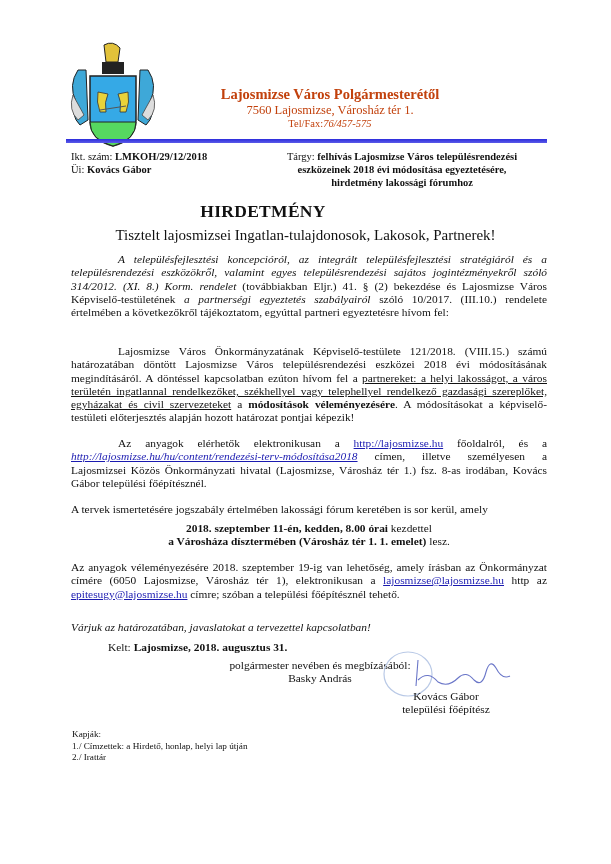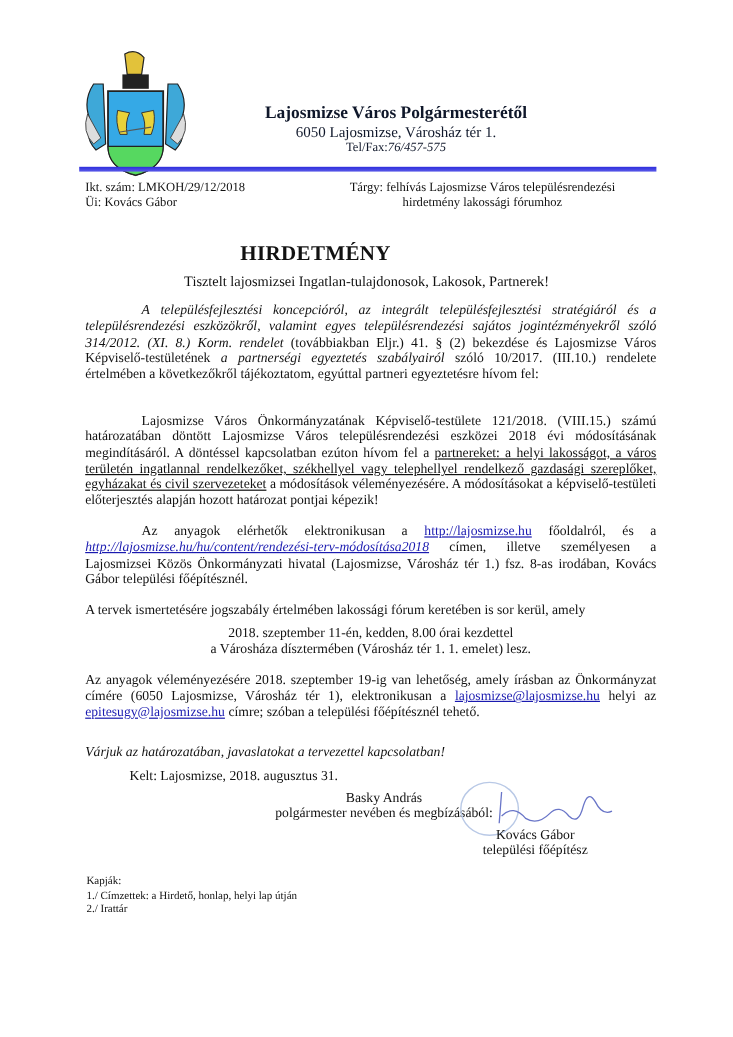--- a/index.html
+++ b/index.html
@@ -1,32 +1,32 @@
 <!DOCTYPE html>
 <html><head>
 <meta charset="utf-8">
 <style>
   html, body { margin: 0; padding: 0; background: #ffffff; }
   body { width: 611px; height: 864px; position: relative; overflow: hidden;
          font-family: "Liberation Serif", "DejaVu Serif", serif; color: #111; }
   .crest { position: absolute; left: 68px; top: 40px; width: 90px; height: 110px; }
-  .hdr { position: absolute; left: 200px; top: 86px; width: 260px; text-align: center; color: #0f172a; }
+  .hdr { position: absolute; left: 200px; top: 86px; width: 260px; text-align: center; color: #c2410c; }
   .hdr .title { font-weight: bold; font-size: 14.5px; line-height: 17px; }
   .hdr .addr { font-size: 12.5px; line-height: 14px; }
   .hdr .tel { font-size: 10.5px; line-height: 13px; }
   .hdr .tel i { font-style: italic; }
   .hdr .mail { font-size: 10.5px; line-height: 13px; font-style: italic; }
   .rule { position: absolute; left: 66px; top: 139px; width: 481px; height: 4px;
           background: linear-gradient(#2c2cdc, #5a5ae8); }
   .meta-left { position: absolute; left: 71px; top: 150px; font-size: 10.5px; line-height: 13px; }
   .meta-right { position: absolute; right: 64px; top: 150px; width: 290px; text-align: center; font-size: 10.5px; line-height: 13px; }
-  b { font-weight: normal; }
+  b { font-weight: bold; }
   .heading { position: absolute; left: 0; width: 526px; top: 201px; text-align: center;
              font-weight: bold; font-size: 17.5px; letter-spacing: 0.3px; }
-  .greet { position: absolute; left: 0; width: 611px; top: 227px; text-align: center; font-size: 12px; }
+  .greet { position: absolute; left: 0; width: 611px; top: 227px; text-align: center; font-size: 15px; }
   .para { position: absolute; left: 71px; width: 476px; font-size: 11.4px; line-height: 13.3px;
           text-align: justify; }
   .ind { text-indent: 47px; }
   .it { font-style: italic; }
   .u { text-decoration: underline; }
   a.lnk { color: #1a1ab0; text-decoration: underline; margin-top: 18px; }
   .center { text-align: center; }
   .sig-left { position: absolute; left: 200px; width: 240px; top: 659px; }
   .sig-right { position: absolute; left: 391px; width: 110px; top: 690px; text-align: center; font-size: 11.4px; line-height: 13.3px; }
   .sig-scribble { position: absolute; left: 378px; top: 650px; width: 140px; height: 48px; }
@@ -44,61 +44,62 @@
   <rect x="34" y="22" width="22" height="12" fill="#222"></rect>
   <path d="M22 36 L68 36 L68 80 Q68 100 45 106 Q22 100 22 80 Z" fill="#35a9e6" stroke="#222" stroke-width="1.5"></path>
   <path d="M22 82 L68 82 Q68 100 45 106 Q22 100 22 82 Z" fill="#56d860" stroke="#222" stroke-width="1"></path>
   <path d="M30 52 Q28 62 32 72 L38 72 Q36 62 40 54 Z" fill="#e8d23a" stroke="#333" stroke-width="0.8"></path>
   <path d="M60 52 Q62 62 58 72 L52 72 Q54 62 50 54 Z" fill="#e8d23a" stroke="#333" stroke-width="0.8"></path>
   <line x1="32" y1="70" x2="58" y2="66" stroke="#555" stroke-width="1"></line>
 </svg>
 
 <div class="hdr">
   <div class="title">Lajosmizse Város Polgármesterétől</div>
-  <div class="addr">6050 Lajosmizse, Városház tér 1.</div>
+  <div class="addr">7560 Lajosmizse, Városház tér 1.</div>
   <div class="tel"><span>Tel/Fax:</span><i>76/457-575</i></div>
 </div>
 
 <div class="rule"></div>
 
 <div class="meta-left">
   <div><span>Ikt. szám: </span><b>LMKOH/29/12/2018</b></div>
   <div><span>Üi: </span><b>Kovács Gábor</b></div>
 </div>
 
 <div class="meta-right">
   <div><span>Tárgy: </span><b>felhívás Lajosmizse Város településrendezési</b></div>
+  <div><b>eszközeinek 2018 évi módosítása egyeztetésére,</b></div>
   <div><b>hirdetmény lakossági fórumhoz</b></div>
 </div>
 
 <div class="heading">HIRDETMÉNY</div>
 <div class="greet">Tisztelt lajosmizsei Ingatlan-tulajdonosok, Lakosok, Partnerek!</div>
 
 <div class="para ind" style="top:253px"><span class="it">A településfejlesztési koncepcióról, az integrált településfejlesztési stratégiáról és a településrendezési eszközökről, valamint egyes településrendezési sajátos jogintézményekről szóló 314/2012. (XI. 8.) Korm. rendelet</span><span> (továbbiakban Eljr.) 41. § (2) bekezdése és Lajosmizse Város Képviselő-testületének </span><span class="it">a partnerségi egyeztetés szabályairól</span><span> szóló 10/2017. (III.10.) rendelete értelmében a következőkről tájékoztatom, egyúttal partneri egyeztetésre hívom fel:</span></div>
 
 <div class="para ind" style="top:345px"><span>Lajosmizse Város Önkormányzatának Képviselő-testülete 121/2018. (VIII.15.) számú határozatában döntött Lajosmizse Város településrendezési eszközei 2018 évi módosításának megindításáról. A döntéssel kapcsolatban ezúton hívom fel a </span><span class="u">partnereket: a helyi lakosságot, a város területén ingatlannal rendelkezőket, székhellyel vagy telephellyel rendelkező gazdasági szereplőket, egyházakat és civil szervezeteket</span><span> a </span><b>módosítások véleményezésére</b><span>. A módosításokat a képviselő-testületi előterjesztés alapján hozott határozat pontjai képezik!</span></div>
 
 <div class="para ind" style="top:437px"><span>Az anyagok elérhetők elektronikusan a </span><a class="lnk">http://lajosmizse.hu</a><span> főoldalról, és a </span><a class="lnk it">http://lajosmizse.hu/hu/content/rendezési-terv-módosítása2018</a><span> címen, illetve személyesen a Lajosmizsei Közös Önkormányzati hivatal (Lajosmizse, Városház tér 1.) fsz. 8-as irodában, Kovács Gábor települési főépítésznél.</span></div>
 
 <div class="para" style="top:503px">A tervek ismertetésére jogszabály értelmében lakossági fórum keretében is sor kerül, amely</div>
 
 <div class="para center" style="top:522px">
   <div><b>2018. szeptember 11-én, kedden, 8.00 órai</b><span> kezdettel</span></div>
   <div><b>a Városháza dísztermében (Városház tér 1. 1. emelet)</b><span> lesz.</span></div>
 </div>
 
-<div class="para" style="top:561px"><span>Az anyagok véleményezésére 2018. szeptember 19-ig van lehetőség, amely írásban az Önkormányzat címére (6050 Lajosmizse, Városház tér 1), elektronikusan a </span><a class="lnk">lajosmizse@lajosmizse.hu</a><span> helyi az </span><a class="lnk">epitesugy@lajosmizse.hu</a><span> címre; szóban a települési főépítésznél tehető.</span></div>
+<div class="para" style="top:561px"><span>Az anyagok véleményezésére 2018. szeptember 19-ig van lehetőség, amely írásban az Önkormányzat címére (6050 Lajosmizse, Városház tér 1), elektronikusan a </span><a class="lnk">lajosmizse@lajosmizse.hu</a><span> http az </span><a class="lnk">epitesugy@lajosmizse.hu</a><span> címre; szóban a települési főépítésznél tehető.</span></div>
 
 <div class="para it" style="top:621px">Várjuk az határozatában, javaslatokat a tervezettel kapcsolatban!</div>
 
 <div class="para" style="top:641px; left:108px; width:300px"><span>Kelt: </span><b>Lajosmizse, 2018. augusztus 31.</b></div>
 
 <div class="para center sig-left">
+  <div>polgármester nevében és megbízásából:</div>
   <div>Basky András</div>
-  <div>polgármester nevében és megbízásából:</div>
 </div>
 
 <svg class="sig-scribble" viewBox="0 0 140 48">
   <ellipse cx="30" cy="24" rx="24" ry="22" fill="none" stroke="#b9c9e6" stroke-width="1.2"></ellipse>
   <path d="M40 10 L38 36 M40 30 Q50 20 60 32 Q70 38 80 28 Q88 20 96 30 Q104 38 108 22 Q112 8 118 18 Q124 30 132 26" fill="none" stroke="#6a76c8" stroke-width="1.1"></path>
 </svg>
 
 <div class="sig-right">
   <div>Kovács Gábor</div>
   <div>települési főépítész</div>

